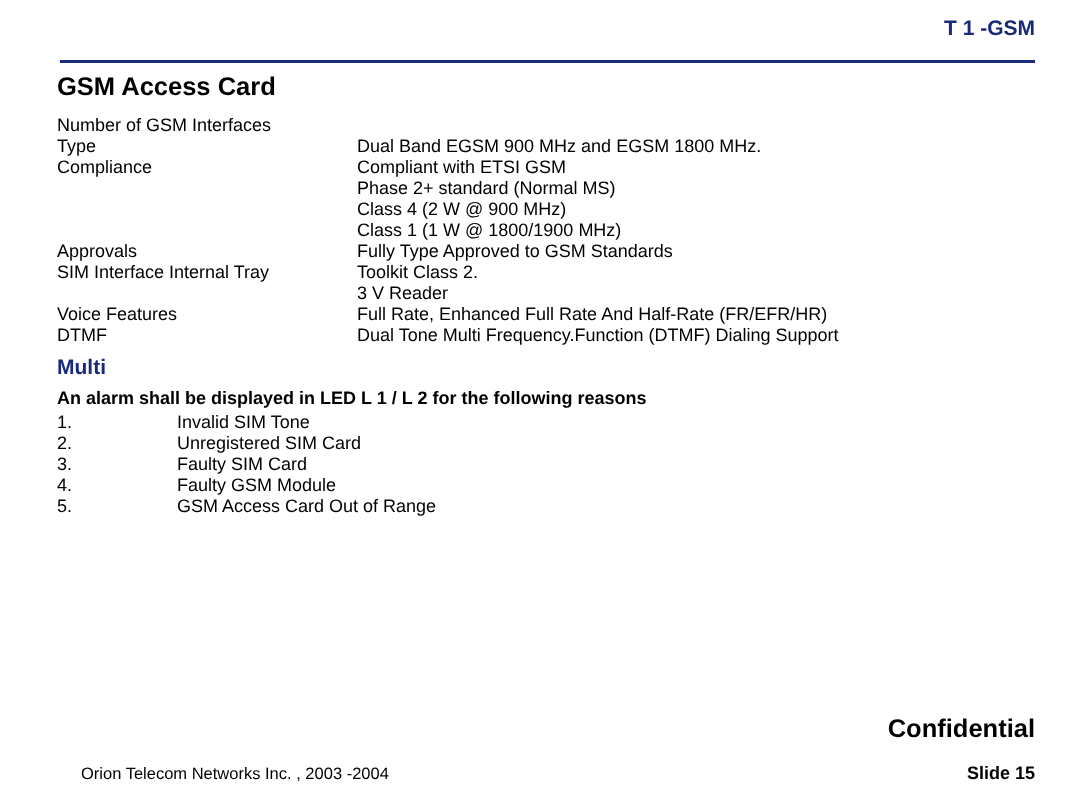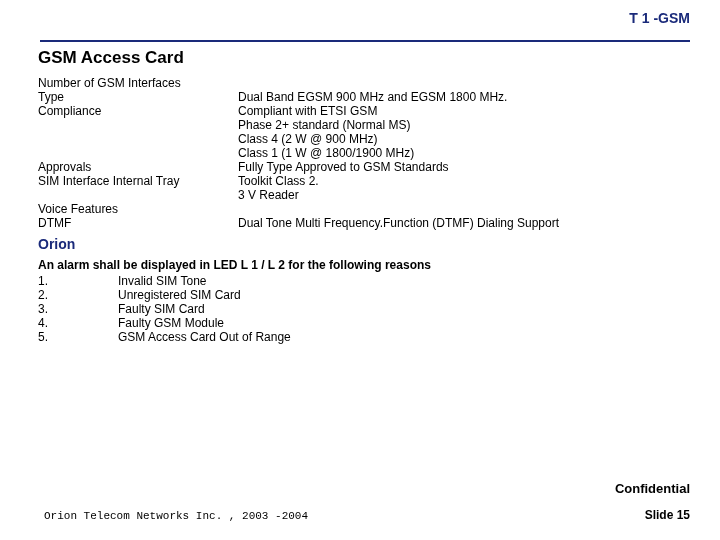--- a/index.html
+++ b/index.html
@@ -63,28 +63,27 @@
   }
   .alarm-num {
     width: 80px;
     flex-shrink: 0;
   }
   .confidential {
     position: absolute;
     bottom: 44px;
     right: 30px;
     font-weight: bold;
-    font-size: 13px;
+    font-size: 17px;
   }
   .footer-left {
     position: absolute;
     bottom: 18px;
-    left: 44px;
+    left: 54px;
     font-size: 11px;
-    font-family: Liberation Mono, monospace;
   }
   .footer-right {
     position: absolute;
     bottom: 18px;
     right: 30px;
     font-weight: bold;
     font-size: 12px;
   }
 </style>
 </head>
@@ -126,28 +125,29 @@
       <div class="spec-row">
         <div class="spec-label">SIM Interface  Internal Tray</div>
         <div class="spec-value">Toolkit Class 2.</div>
       </div>
       <div class="spec-row">
         <div class="spec-label"></div>
         <div class="spec-value">3 V Reader</div>
       </div>
       <div class="spec-row">
         <div class="spec-label">Voice Features</div>
+        <div class="spec-value">Full Rate, Enhanced Full Rate And Half-Rate (FR/EFR/HR)</div>
       </div>
       <div class="spec-row">
         <div class="spec-label">DTMF</div>
         <div class="spec-value">Dual Tone Multi Frequency.Function (DTMF) Dialing Support</div>
       </div>
     </div>
 
-  <div class="alarms-title">Orion</div>
+  <div class="alarms-title">Multi</div>
   <div class="alarms-intro">An alarm shall be displayed in LED L 1  / L 2 for the following reasons</div>
   <div id="alarms-list">
       <div class="alarm-row">
         <div class="alarm-num">1.</div>
         <div>Invalid SIM Tone</div>
       </div>
       <div class="alarm-row">
         <div class="alarm-num">2.</div>
         <div>Unregistered SIM Card</div>
       </div>

